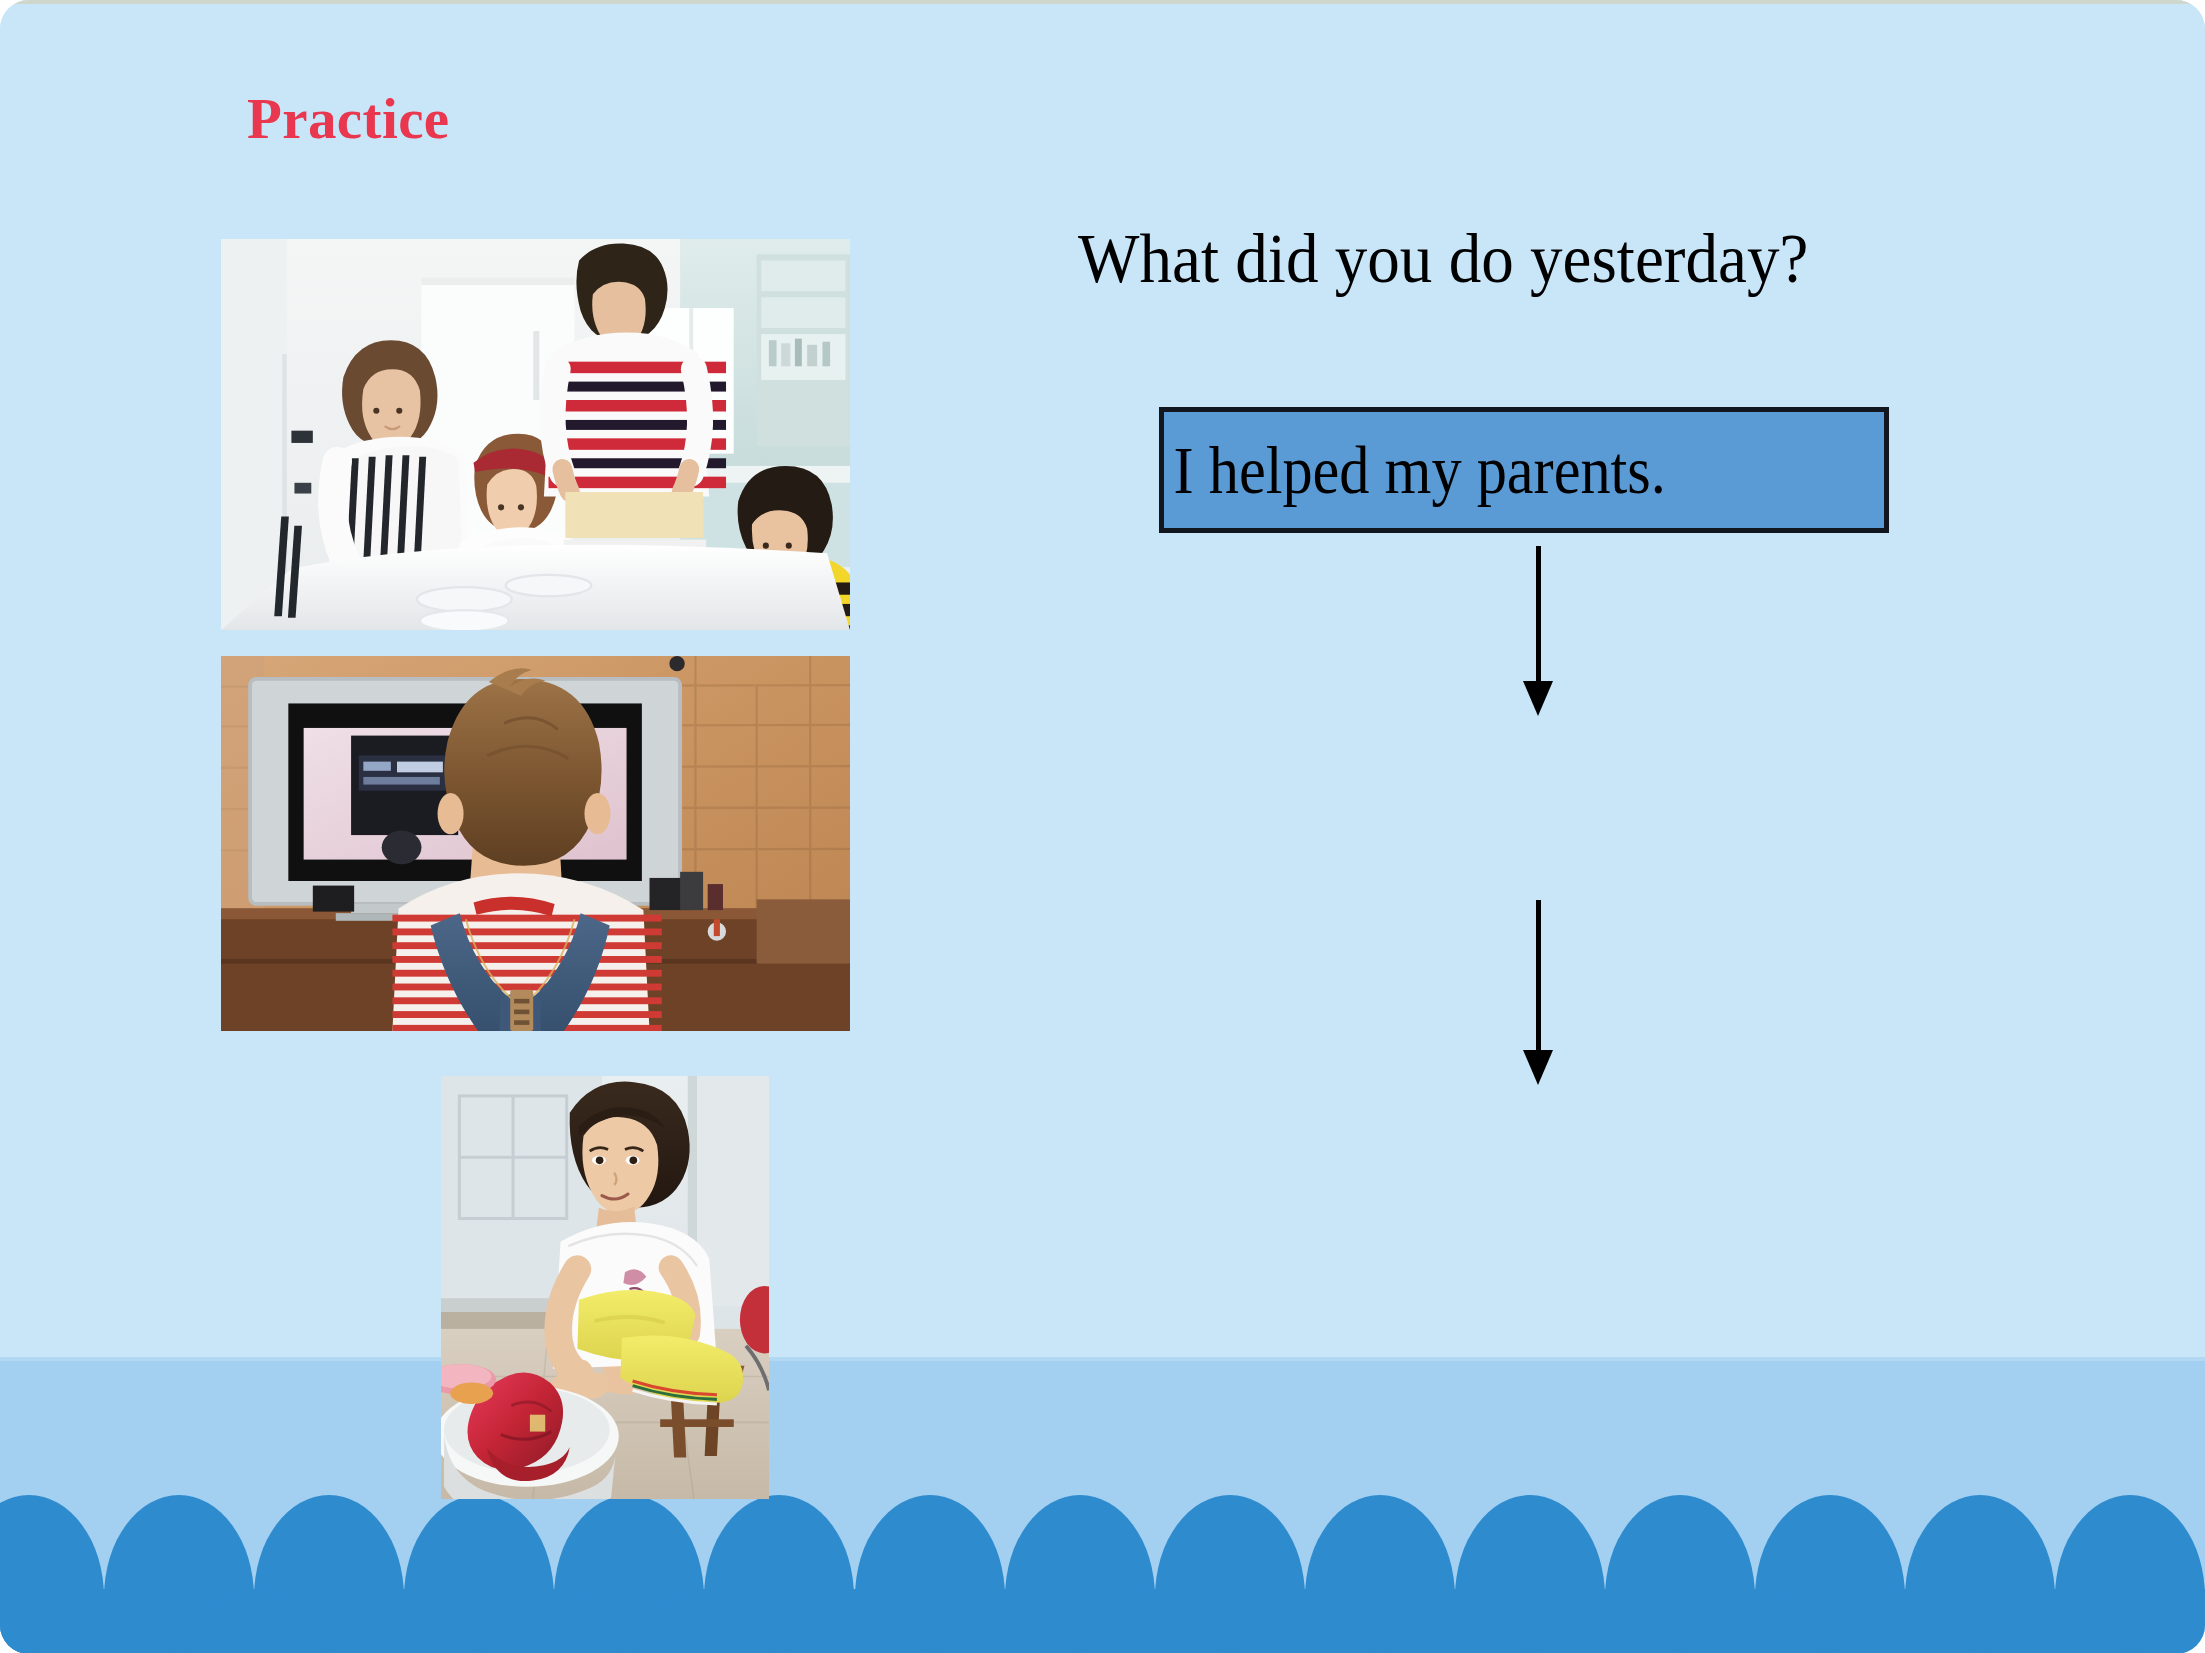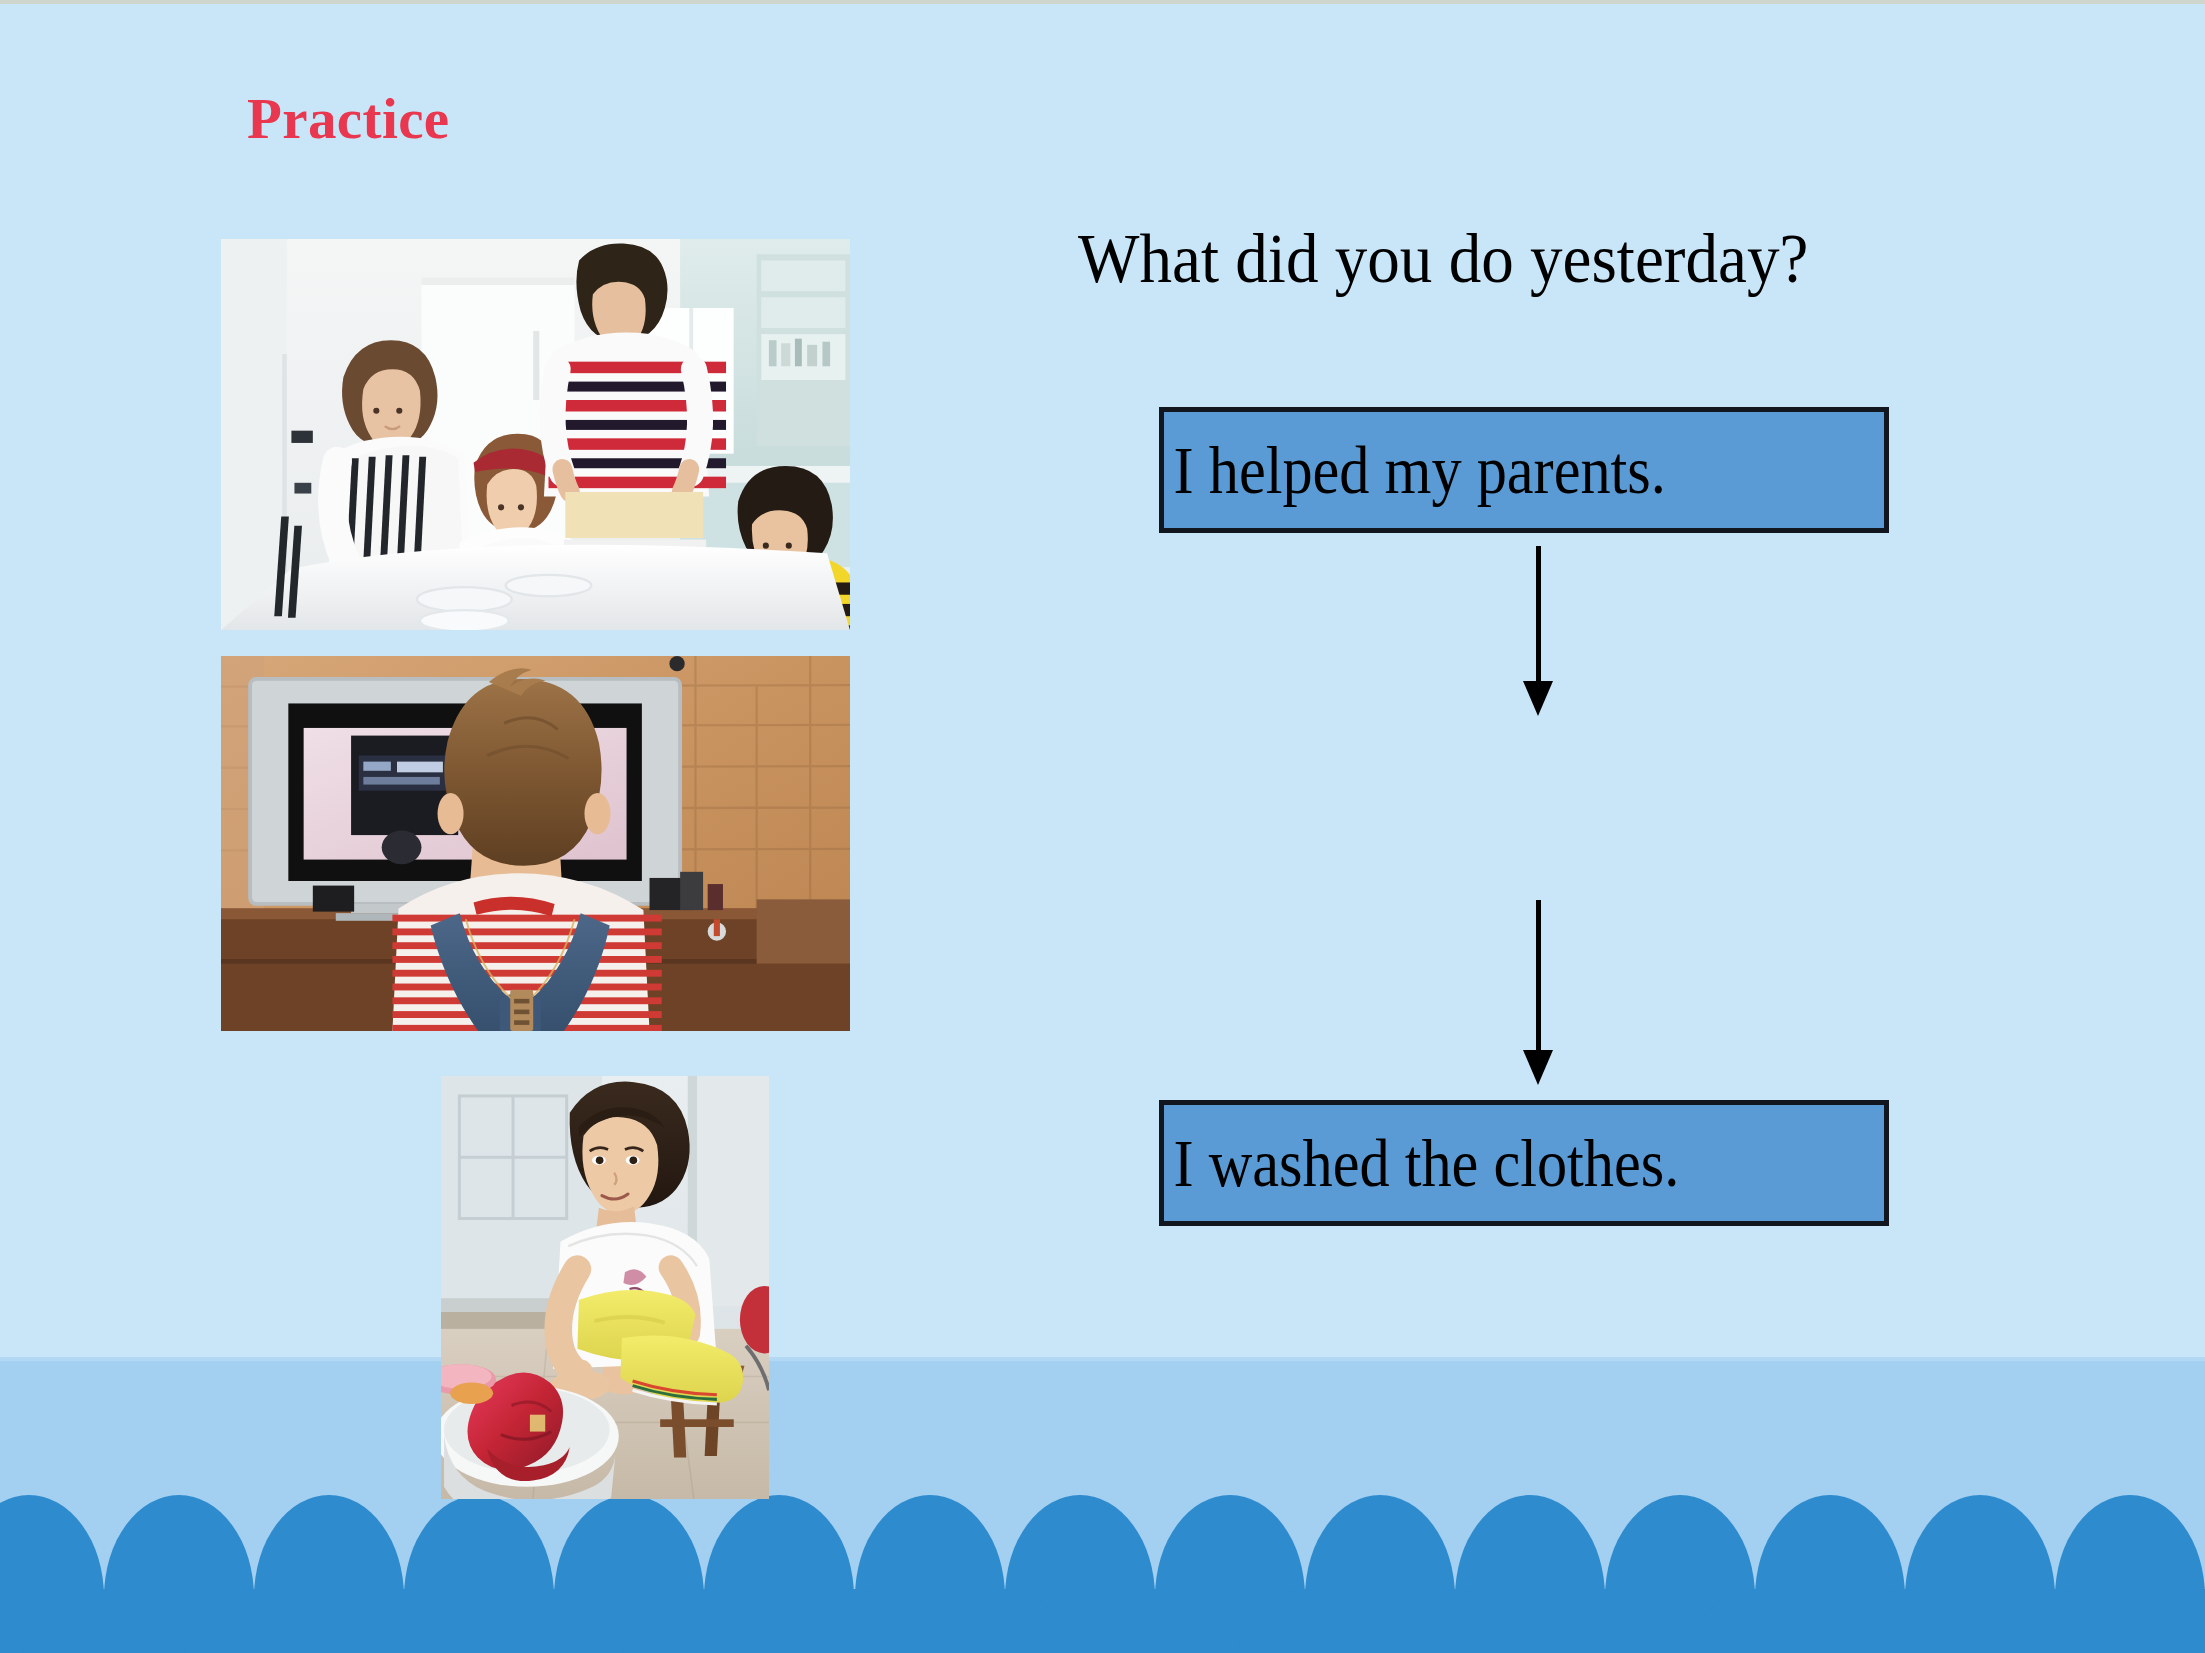--- a/index.html
+++ b/index.html
@@ -8,20 +8,21 @@
     padding: 0;
     background: #ffffff;
   }
   #slide {
     position: relative;
     width: 2205px;
     height: 1654px;
     overflow: hidden;
     background: #c9e6f9;
     font-family: "Liberation Serif", "DejaVu Serif", serif;
+    border-radius: 29px;
   }
 
   
   .bg-top {
     position: absolute;
     left: 0; top: 0;
     width: 2205px; height: 1361px;
     background: #c9e6f9;
   }
   .bg-bottom {
@@ -225,23 +226,20 @@
     <div class="shaft"></div>
     <div class="head"></div>
   </div>
 
 
   <div class="arrow" id="arrow2">
     <div class="shaft"></div>
     <div class="head"></div>
   </div>
 
-  <div class="flow-box align-left" id="box3">
-    <span class="box-text">I washed the clothes.</span>
-  </div>
 
   <div class="photo" id="photo1">
     <span class="sr-only">A mother in a striped apron and three children setting plates on a white table in a bright kitchen</span>
     <svg viewBox="0 0 822 510" preserveAspectRatio="none" aria-hidden="true">
       <defs>
         <linearGradient id="p1wall" x1="0" y1="0" x2="0" y2="1">
           <stop offset="0" stop-color="#f4f6f6"></stop>
             <stop offset="1" stop-color="#e9eced"></stop>
         </linearGradient>
         <linearGradient id="p1cab" x1="0" y1="0" x2="0" y2="1">

